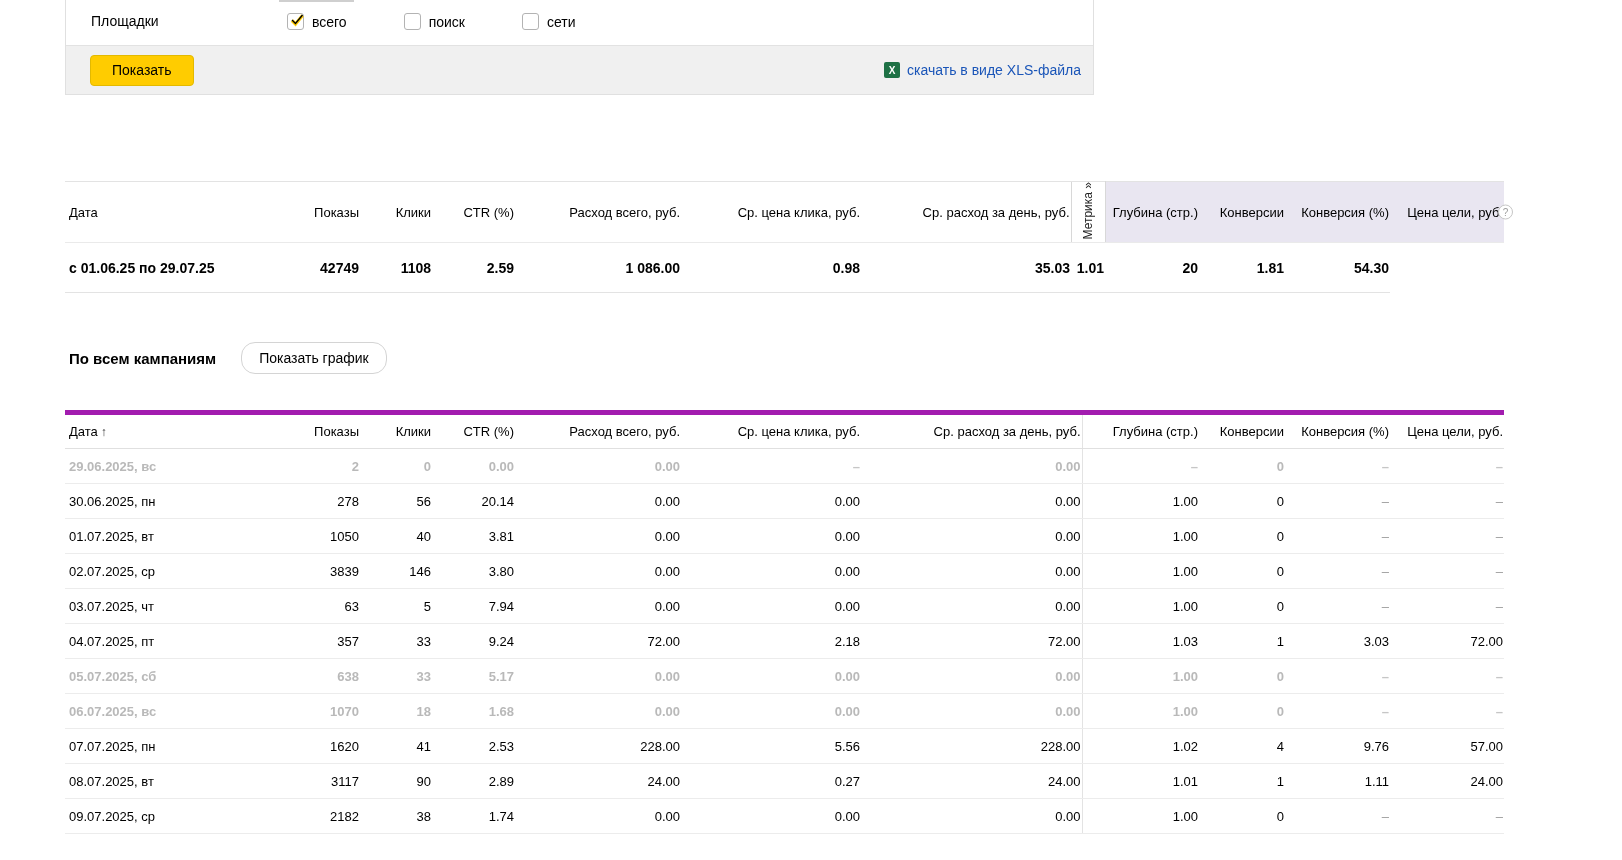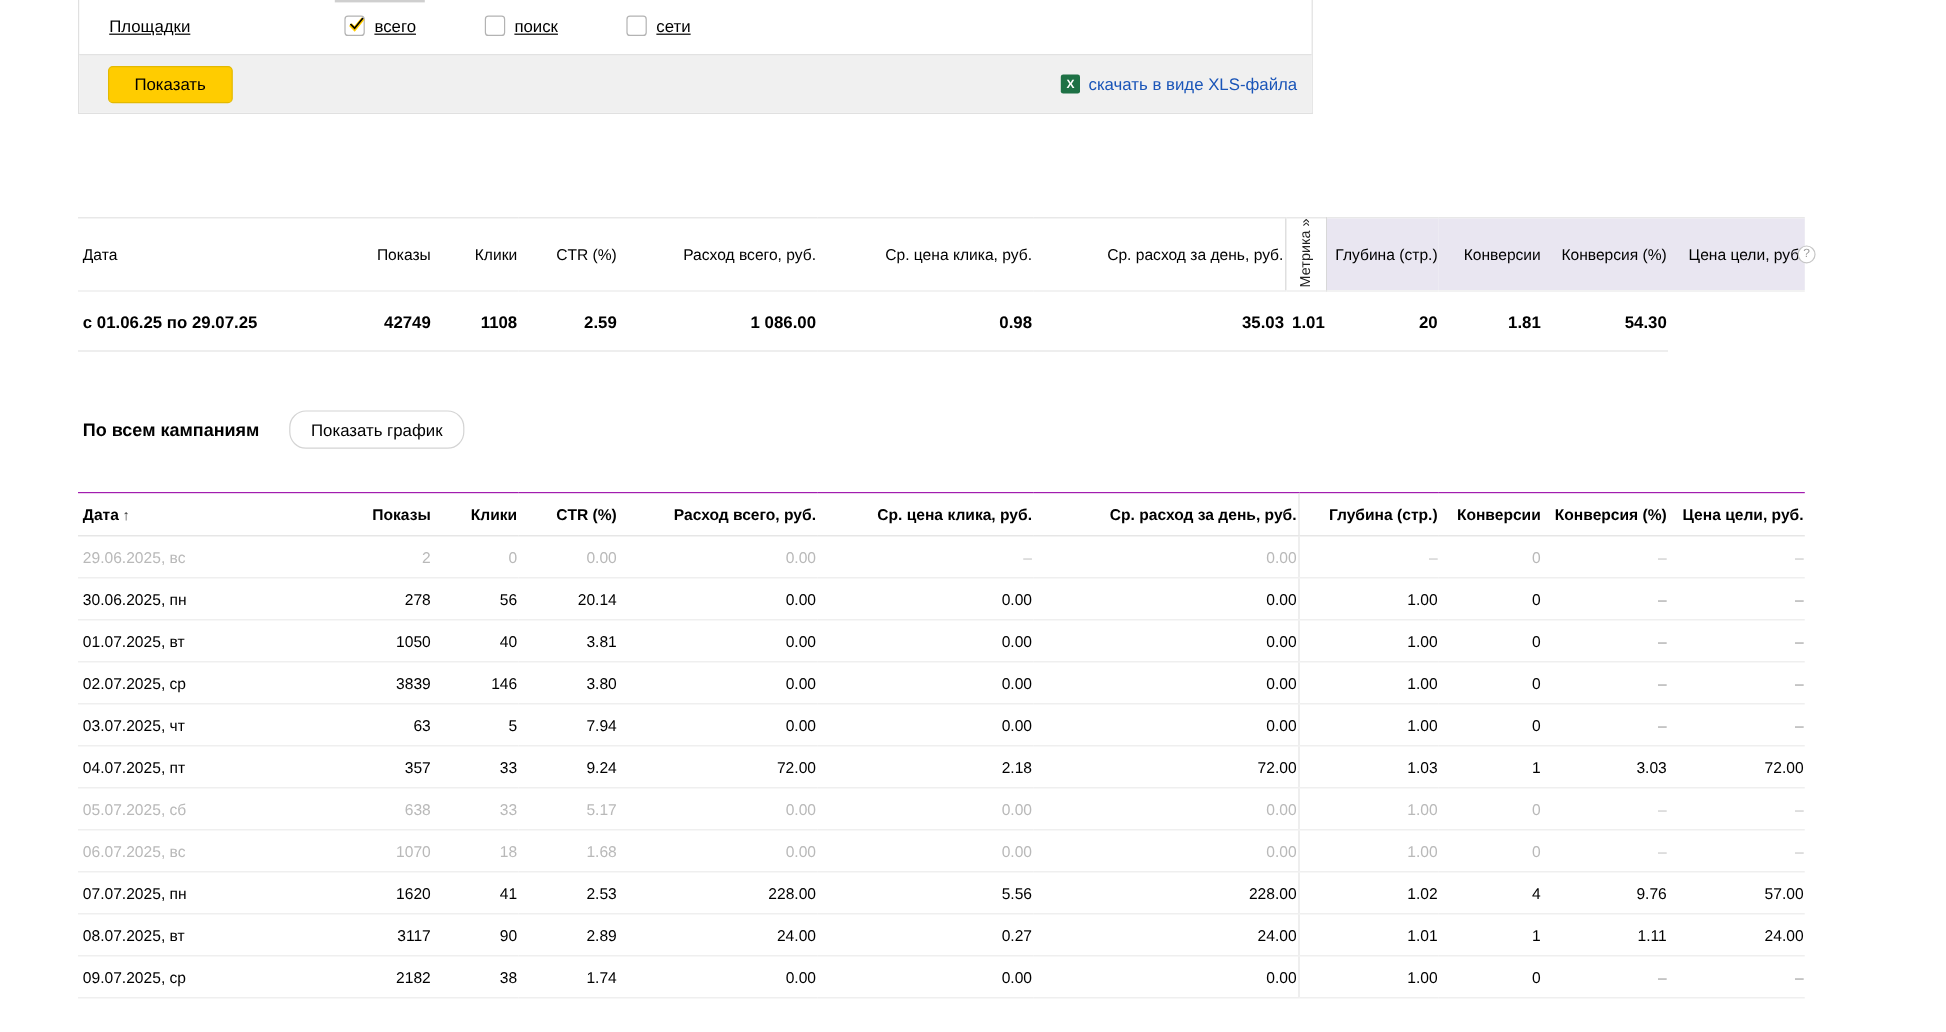--- a/index.html
+++ b/index.html
@@ -6,21 +6,21 @@
   html,body { width: 1622px; height: 860px; }
   body {
     font-family: "Liberation Sans", "DejaVu Sans", sans-serif;
     background: #fff; color: #000; overflow: hidden; position: relative;
   }
 
   
   .form-panel { position: relative; margin-left: 65px; width: 1029px; border: 1px solid #e0e0e0; border-top: none; }
   .clipped-control { position: absolute; top: 0; left: 213px; width: 75px; height: 2px; background: #cfcfcf; }
   .form-body { padding: 13px 0 15px 25px; }
-  .form-row { display: flex; align-items: flex-end; text-decoration: underline; }
+  .form-row { display: flex; align-items: flex-start; }
   .form-row + .form-row { margin-top: 15px; }
   .form-label { width: 152px; font-size: 14px; display: flex; align-items: center; }
   .options { display: flex; align-items: center; gap: 13px; }
   .check-option { display: inline-flex; align-items: center; gap: 8px; cursor: pointer; margin-left: 44px; }
   .checkbox { position: relative; width: 17px; height: 17px; border: 1px solid #b3b3b3; border-radius: 3px; background: #fff; flex: none; }
   .checkbox svg { position: absolute; left: 1px; top: -2px; overflow: visible; }
   .check-label { font-size: 14px; }
   .help-circle { display: inline-flex; align-items: center; justify-content: center; width: 15px; height: 15px;
     border: 1px solid #c8c8c8; border-radius: 50%; color: #9d9d9d; font-size: 10px; margin-left: 7px; cursor: pointer; background:#fff; }
   .form-footer { display: flex; justify-content: space-between; align-items: center; background: #f0f0f0;
@@ -33,21 +33,21 @@
   .xls-link { color: #1a55b8; font-size: 14px; text-decoration: none; cursor: pointer; }
 
   
   table { border-collapse: collapse; table-layout: fixed; }
   th, td { white-space: nowrap; vertical-align: middle; }
   th { font-weight: normal; }
   .num { text-align: right; padding-right: 1px; }
   .left { text-align: left; padding-left: 4px; }
   .sep { border-left: 1px solid #e3e3e3; }
   td.dash { color: #9b9b9b; }
-  tr.muted td { color: #b9b9b9; }
+  tr.muted td { color: #b9b9b9; font-weight: bold; }
   tr.muted td.dash { color: #c6c6c6; }
 
   
   .summary-table { margin: 86px 0 0 65px; width: 1439px; }
   .summary-table thead th { height: 34px; border-top: 1px solid #e3e3e3; border-bottom: 1px solid #eaeaea; font-size: 13px; }
   .summary-table tbody td { height: 50px; border-bottom: 1px solid #e3e3e3; font-size: 14px; font-weight: bold; }
   .metrika-h { background: #e9e6f1; position: relative; }
   .metrika-tab { border: 1px solid #d8d8d8; background: #fff; text-align: center; vertical-align: middle; cursor: pointer; }
   .vert { writing-mode: vertical-rl; transform: rotate(180deg); font-size: 12px; color: #222; display: inline-block; }
   .q-icon { position: absolute; right: -9px; top: 50%; transform: translateY(-50%); width: 15px; height: 15px;
@@ -55,21 +55,21 @@
     display: flex; align-items: center; justify-content: center; cursor: pointer; }
 
   
   .campaigns { display: flex; align-items: center; gap: 25px; margin: 49px 0 0 69px; }
   .campaigns-title { font-size: 15px; font-weight: bold; }
   .chart-button { height: 32px; background: #fff; border: 1px solid #d4d4d4; border-radius: 14px; padding: 0 17px;
     font-size: 14px; font-family: inherit; cursor: pointer; color:#000; }
 
   
   .detail-table { margin: 36px 0 0 65px; width: 1439px; }
-  .detail-table thead th { height: 36px; border-top: 1px solid #a21caf; border-bottom: 1px solid #e0e0e0; font-size: 13px; cursor: pointer; font-weight: bold; }
+  .detail-table thead th { height: 36px; border-top: 5px solid #a21caf; border-bottom: 1px solid #e0e0e0; font-size: 13px; cursor: pointer; }
   .detail-table tbody td { height: 35px; border-bottom: 1px solid #ececec; font-size: 13px; }
   .sort-arrow { margin-left: 3px; font-size: 12px; color: #333; }
 </style>
 </head>
 <body>
 
 <div class="form-panel">
   <div class="clipped-control"></div>
   <div class="form-body">
     <div class="form-row">

